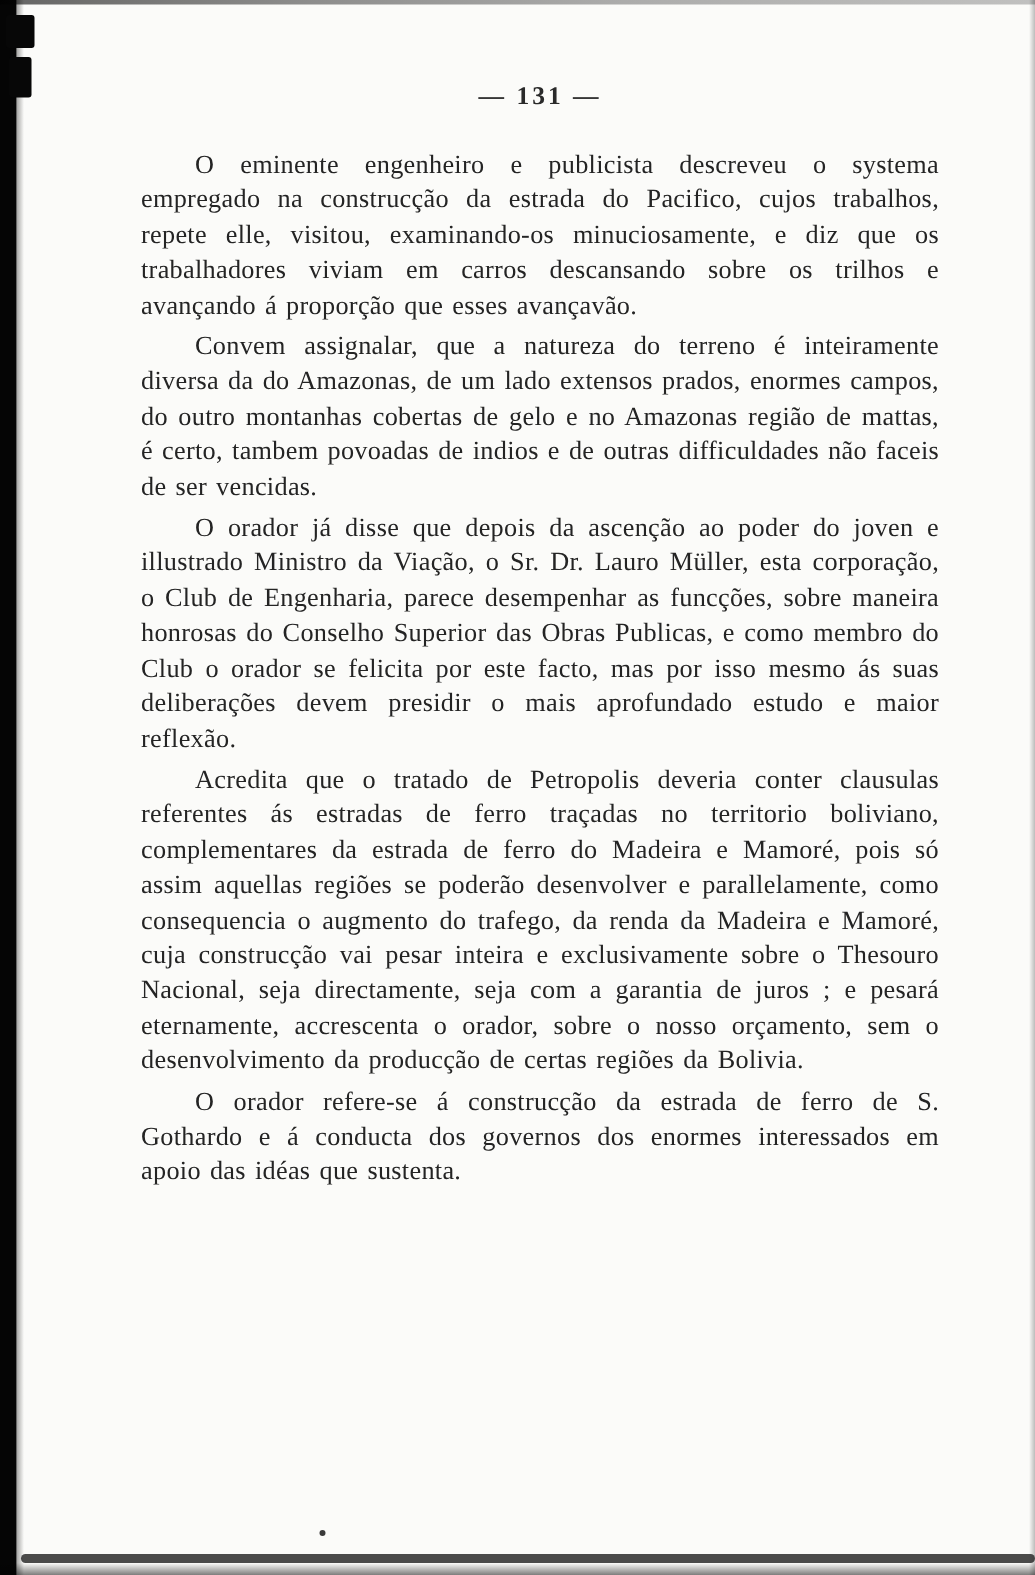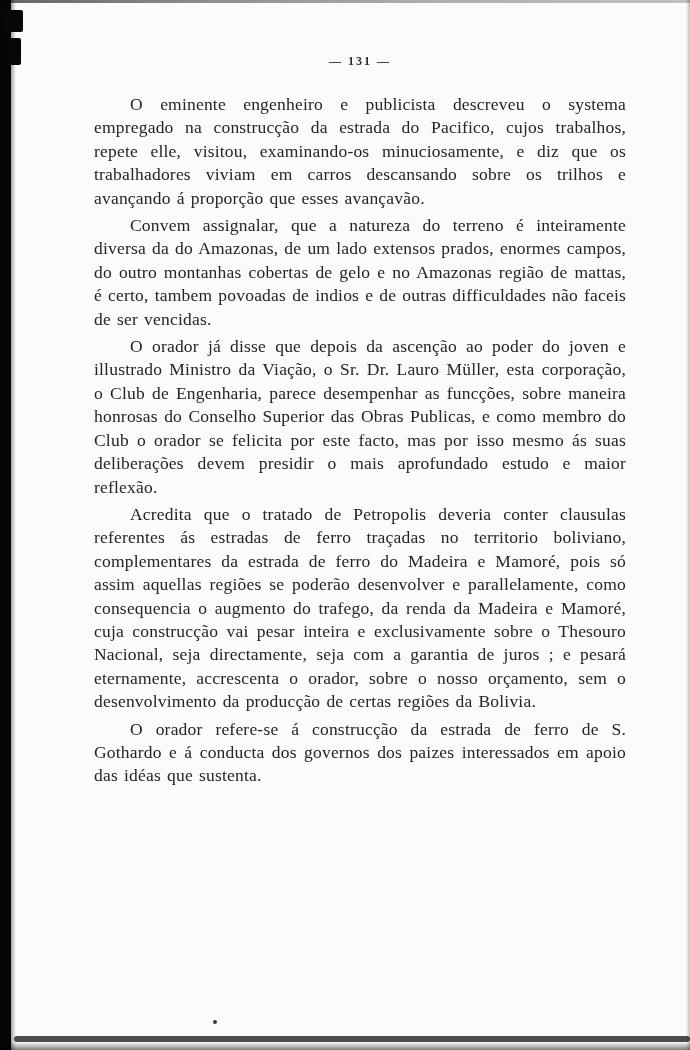--- a/index.html
+++ b/index.html
@@ -80,21 +80,21 @@
   }
   
   .text-block {
     position: absolute;
     left: 90px;
     right: 60px;
     top: 54px;
   }
   .page-number {
     text-align: center;
-    font-size: 12px;
+    font-size: 17px;
     letter-spacing: 2px;
     font-weight: bold;
     color: #2a2a2a;
     margin: 0 0 24px 0;
   }
   .body-text p {
     margin: 4px;
     font-size: 17.5px;
     line-height: 23.4px;
     text-align: justify;
@@ -120,17 +120,17 @@
   <div class="speck"></div>
 
   <div class="text-block">
     <div class="page-number">— 131 —</div>
 
     <div class="body-text">
       <p>O eminente engenheiro e publicista descreveu o systema empregado na construcção da estrada do Pacifico, cujos trabalhos, repete elle, visitou, examinando-os minuciosamente, e diz que os trabalhadores viviam em carros descansando sobre os trilhos e avançando á proporção que esses avançavão.</p>
       <p>Convem assignalar, que a natureza do terreno é inteiramente diversa da do Amazonas, de um lado extensos prados, enormes campos, do outro montanhas cobertas de gelo e no Amazonas região de mattas, é certo, tambem povoadas de indios e de outras difficuldades não faceis de ser vencidas.</p>
       <p>O orador já disse que depois da ascenção ao poder do joven e illustrado Ministro da Viação, o Sr. Dr. Lauro Müller, esta corporação, o Club de Engenharia, parece desempenhar as funcções, sobre maneira honrosas do Conselho Superior das Obras Publicas, e como membro do Club o orador se felicita por este facto, mas por isso mesmo ás suas deliberações devem presidir o mais aprofundado estudo e maior reflexão.</p>
       <p>Acredita que o tratado de Petropolis deveria conter clausulas referentes ás estradas de ferro traçadas no territorio boliviano, complementares da estrada de ferro do Madeira e Mamoré, pois só assim aquellas regiões se poderão desenvolver e parallelamente, como consequencia o augmento do trafego, da renda da Madeira e Mamoré, cuja construcção vai pesar inteira e exclusivamente sobre o Thesouro Nacional, seja directamente, seja com a garantia de juros ; e pesará eternamente, accrescenta o orador, sobre o nosso orçamento, sem o desenvolvimento da producção de certas regiões da Bolivia.</p>
-      <p>O orador refere-se á construcção da estrada de ferro de S. Gothardo e á conducta dos governos dos paizes interessados em apoio das idéas que sustenta.</p>
+      <p>O orador refere-se á construcção da estrada de ferro de S. Gothardo e á conducta dos governos dos enormes interessados em apoio das idéas que sustenta.</p>
     </div>
   </div>
 
 </div>
 
 </body></html>

